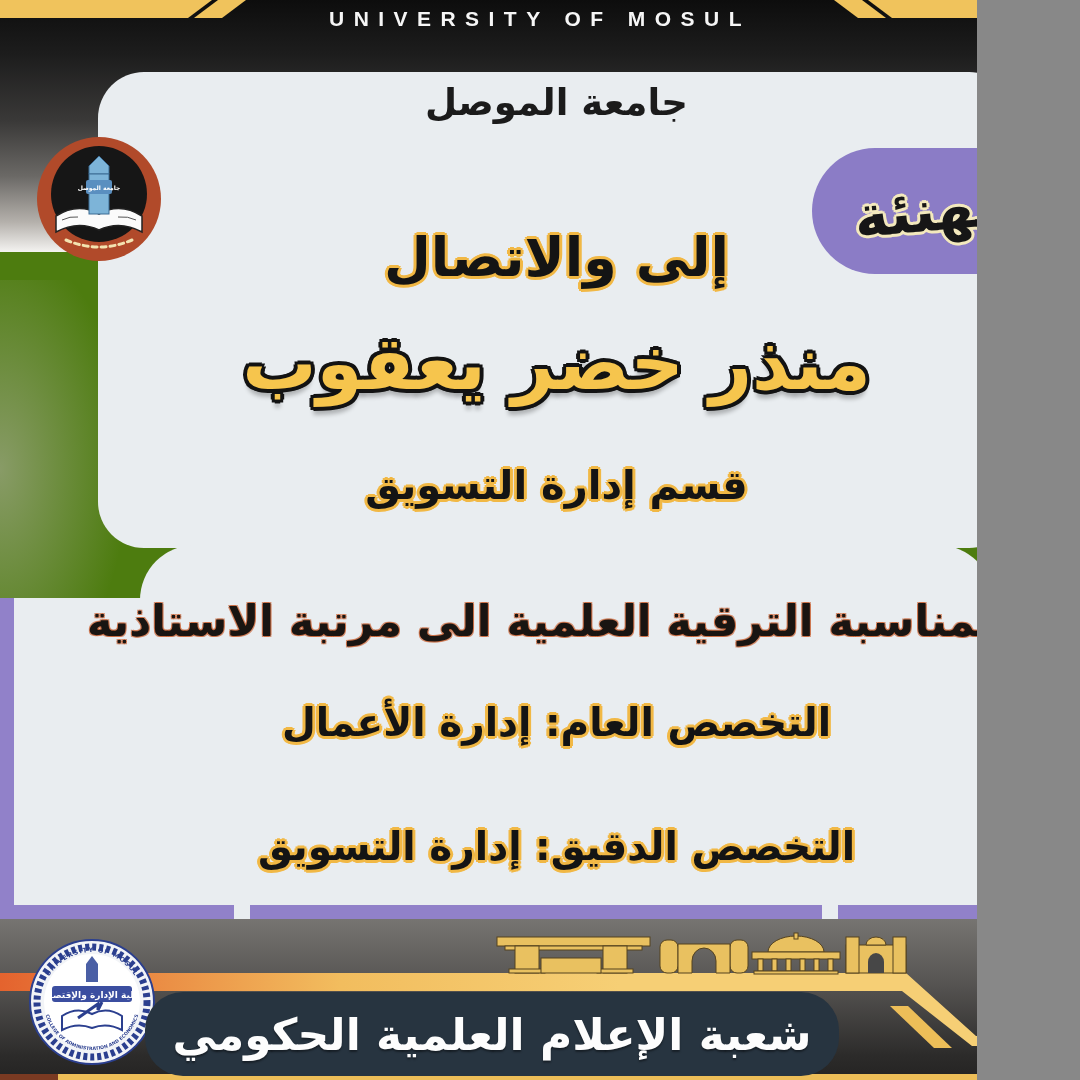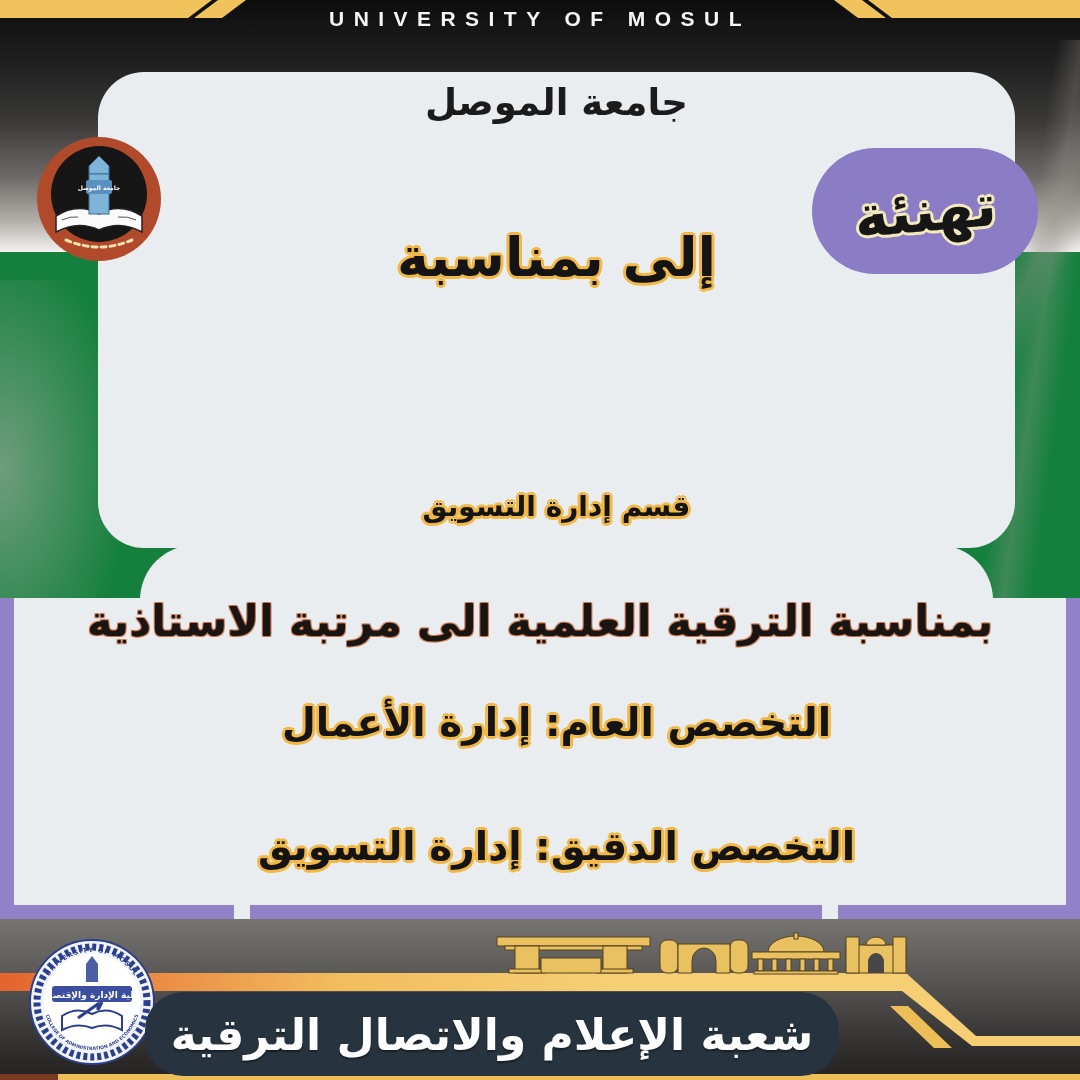--- a/index.html
+++ b/index.html
@@ -1,18 +1,18 @@
 <!DOCTYPE html>
 <html lang="ar"><head>
 <meta charset="utf-8">
 <style>
   html,body{margin:0;padding:0;background:#888;}
   .poster{
-    position:relative;width:1080px;height:1080px;overflow:hidden;
-    background:#15803d;
+    position:relative;width:977px;height:1080px;overflow:hidden;
+    background:#4d7c0f;
     font-family:"DejaVu Sans",sans-serif;
   }
   .abs{position:absolute;}
   
   .top-dark{left:0;top:0;width:1080px;height:252px;
     background:linear-gradient(180deg,#0d0d0d 0%,#1d1d1d 22%,#3a3938 48%,#6b6966 70%,#b4b0ab 88%,#f4f3f1 100%);}
   .crease-right{left:930px;top:40px;width:150px;height:570px;pointer-events:none;
     background:
       linear-gradient(115deg,rgba(0,0,0,0) 42%,rgba(150,145,140,.38) 50%,rgba(0,0,0,0) 58%),
       linear-gradient(98deg,rgba(0,0,0,0) 55%,rgba(160,155,150,.30) 66%,rgba(0,0,0,0) 78%);}
@@ -47,21 +47,21 @@
   .ctext{left:98px;width:917px;text-align:center;direction:rtl;font-weight:bold;color:#1b1b1b;}
   .hdr{font-size:37px;line-height:1.22;}
   .gold-outline{
     text-shadow:3px 0 0 #f1b845,-3px 0 0 #f1b845,0 3px 0 #f1b845,0 -3px 0 #f1b845,
       2px 2px 0 #f1b845,-2px -2px 0 #f1b845,2px -2px 0 #f1b845,-2px 2px 0 #f1b845;}
   .intro{top:226px;font-size:54px;color:#141414;}
   .big-name{top:320px;font-size:74px;color:#f6c54d;
     text-shadow:4px 0 0 #131313,-4px 0 0 #131313,0 4px 0 #131313,0 -4px 0 #131313,
       3px 3px 0 #131313,-3px -3px 0 #131313,3px -3px 0 #131313,-3px 3px 0 #131313,
       0 8px 4px rgba(0,0,0,.25);}
-  .dept{top:490px;font-size:28px;color:#141414;}
+  .dept{top:462px;font-size:40px;color:#141414;}
   .occasion{left:30px;width:1020px;top:596px;font-size:43px;color:#191512;
     text-shadow:1px 1px 0 rgba(199,96,47,.65),-1px -1px 0 rgba(199,96,47,.65),
       1px -1px 0 rgba(199,96,47,.65),-1px 1px 0 rgba(199,96,47,.65);}
   .spec{font-size:39px;color:#141414;}
   .spec-general{top:700px;} .spec-specific{top:824px;}
 </style>
 </head>
 <body>
 
 <div class="poster">
@@ -147,21 +147,22 @@
     <text x="63" y="54" text-anchor="middle" font-size="6" fill="#ffffff" font-weight="bold">جامعة الموصل</text>
     <path d="M30,104 q33,14 66,0" stroke="#f3e3b0" stroke-width="3" fill="none" stroke-linecap="round" stroke-dasharray="5,4"></path>
   </svg>
 
   <div class="abs badge">
     <div class="badge-text">تهنئة</div>
   </div>
 
   <div class="abs ctext hdr" style="top:80px;">جامعة الموصل</div>
 
-  <div class="abs ctext intro gold-outline">إلى بمناسبة</div>
+  <div class="abs ctext intro gold-outline">إلى والاتصال</div>
+  <div class="abs ctext big-name">منذر خضر يعقوب</div>
   <div class="abs ctext dept gold-outline">قسم إدارة التسويق</div>
 
   <div class="abs ctext spec spec-general gold-outline">التخصص العام: إدارة الأعمال</div>
 
   <div class="abs ctext occasion">بمناسبة الترقية العلمية الى مرتبة الاستاذية</div>
   <div class="abs ctext spec spec-specific gold-outline">التخصص الدقيق: إدارة التسويق</div>
 
   <svg class="abs" style="left:28px;top:938px;" width="128" height="128" viewBox="0 0 128 128">
     <defs>
       <path id="rimTop" d="M14,64 A50,50 0 0 1 114,64" fill="none"></path>
@@ -177,16 +178,16 @@
       <textPath href="#rimBot" startOffset="50%" text-anchor="middle">COLLEGE OF ADMINISTRATION AND ECONOMICS</textPath>
     </text>
     <polygon points="58,26 64,18 70,26 70,44 58,44" fill="#4a5fa5"></polygon>
     <rect x="24" y="48" width="80" height="16" rx="3" fill="#3b4ea0"></rect>
     <text x="64" y="59.5" text-anchor="middle" font-size="9" fill="#ffffff" font-weight="bold">كلية الإدارة والإقتصاد</text>
     <path d="M34,78 Q49,68 64,76 Q79,68 94,78 L94,92 Q79,84 64,90 Q49,84 34,92 Z" fill="#ffffff" stroke="#2b3f8f" stroke-width="2"></path>
     <path d="M50,80 L70,66 L70,72 L74,64" stroke="#2b3f8f" stroke-width="3" fill="none"></path>
   </svg>
 
   <div class="abs footer-box">
-    <div class="footer-text">شعبة الإعلام والاتصال الترقية</div>
+    <div class="footer-text">شعبة الإعلام العلمية الحكومي</div>
   </div>
 
 </div>
 
 </body></html>

